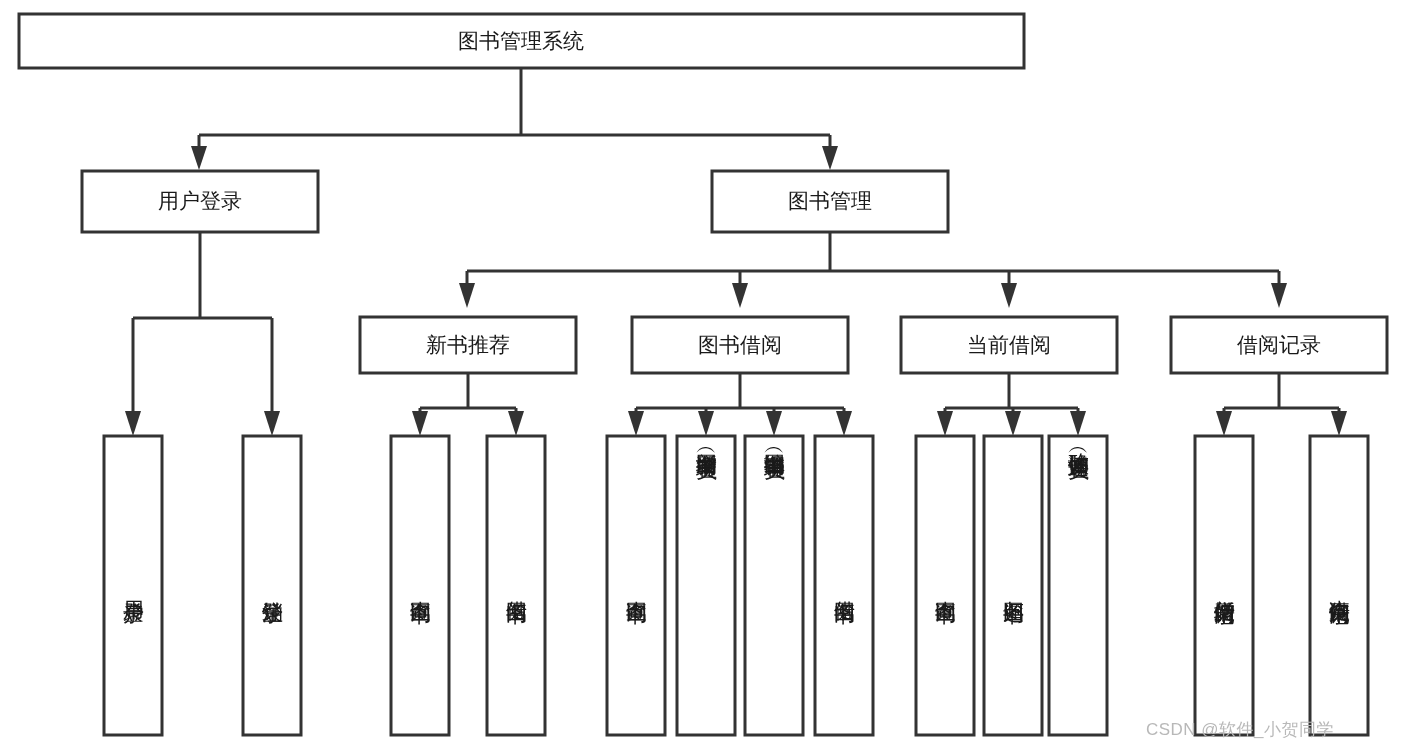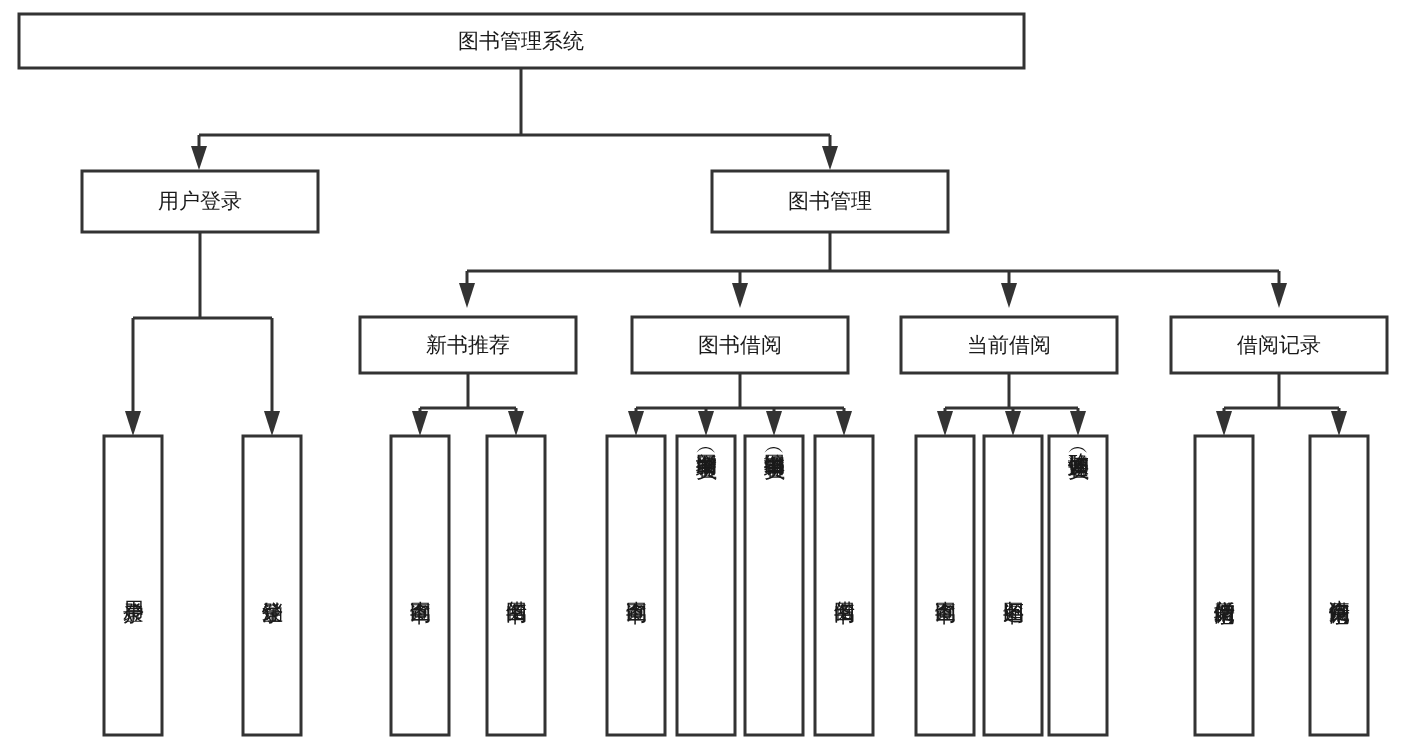--- a/index.html
+++ b/index.html
@@ -261,14 +261,15 @@
     <span class="leaf-label">确认归还（管理员）</span>
   </div>
 
   <div class="leaf-label-wrap" style="left:1195px; top:436px; width:58px; height:299px;">
     <span class="leaf-label">新增借阅记录</span>
   </div>
   <div class="leaf-label-wrap" style="left:1310px; top:436px; width:58px; height:299px;">
     <span class="leaf-label">查询借阅记录</span>
   </div>
 
+  <div class="watermark">CSDN @软件_小贺同学</div>
 
 </div>
 
 </body></html>

